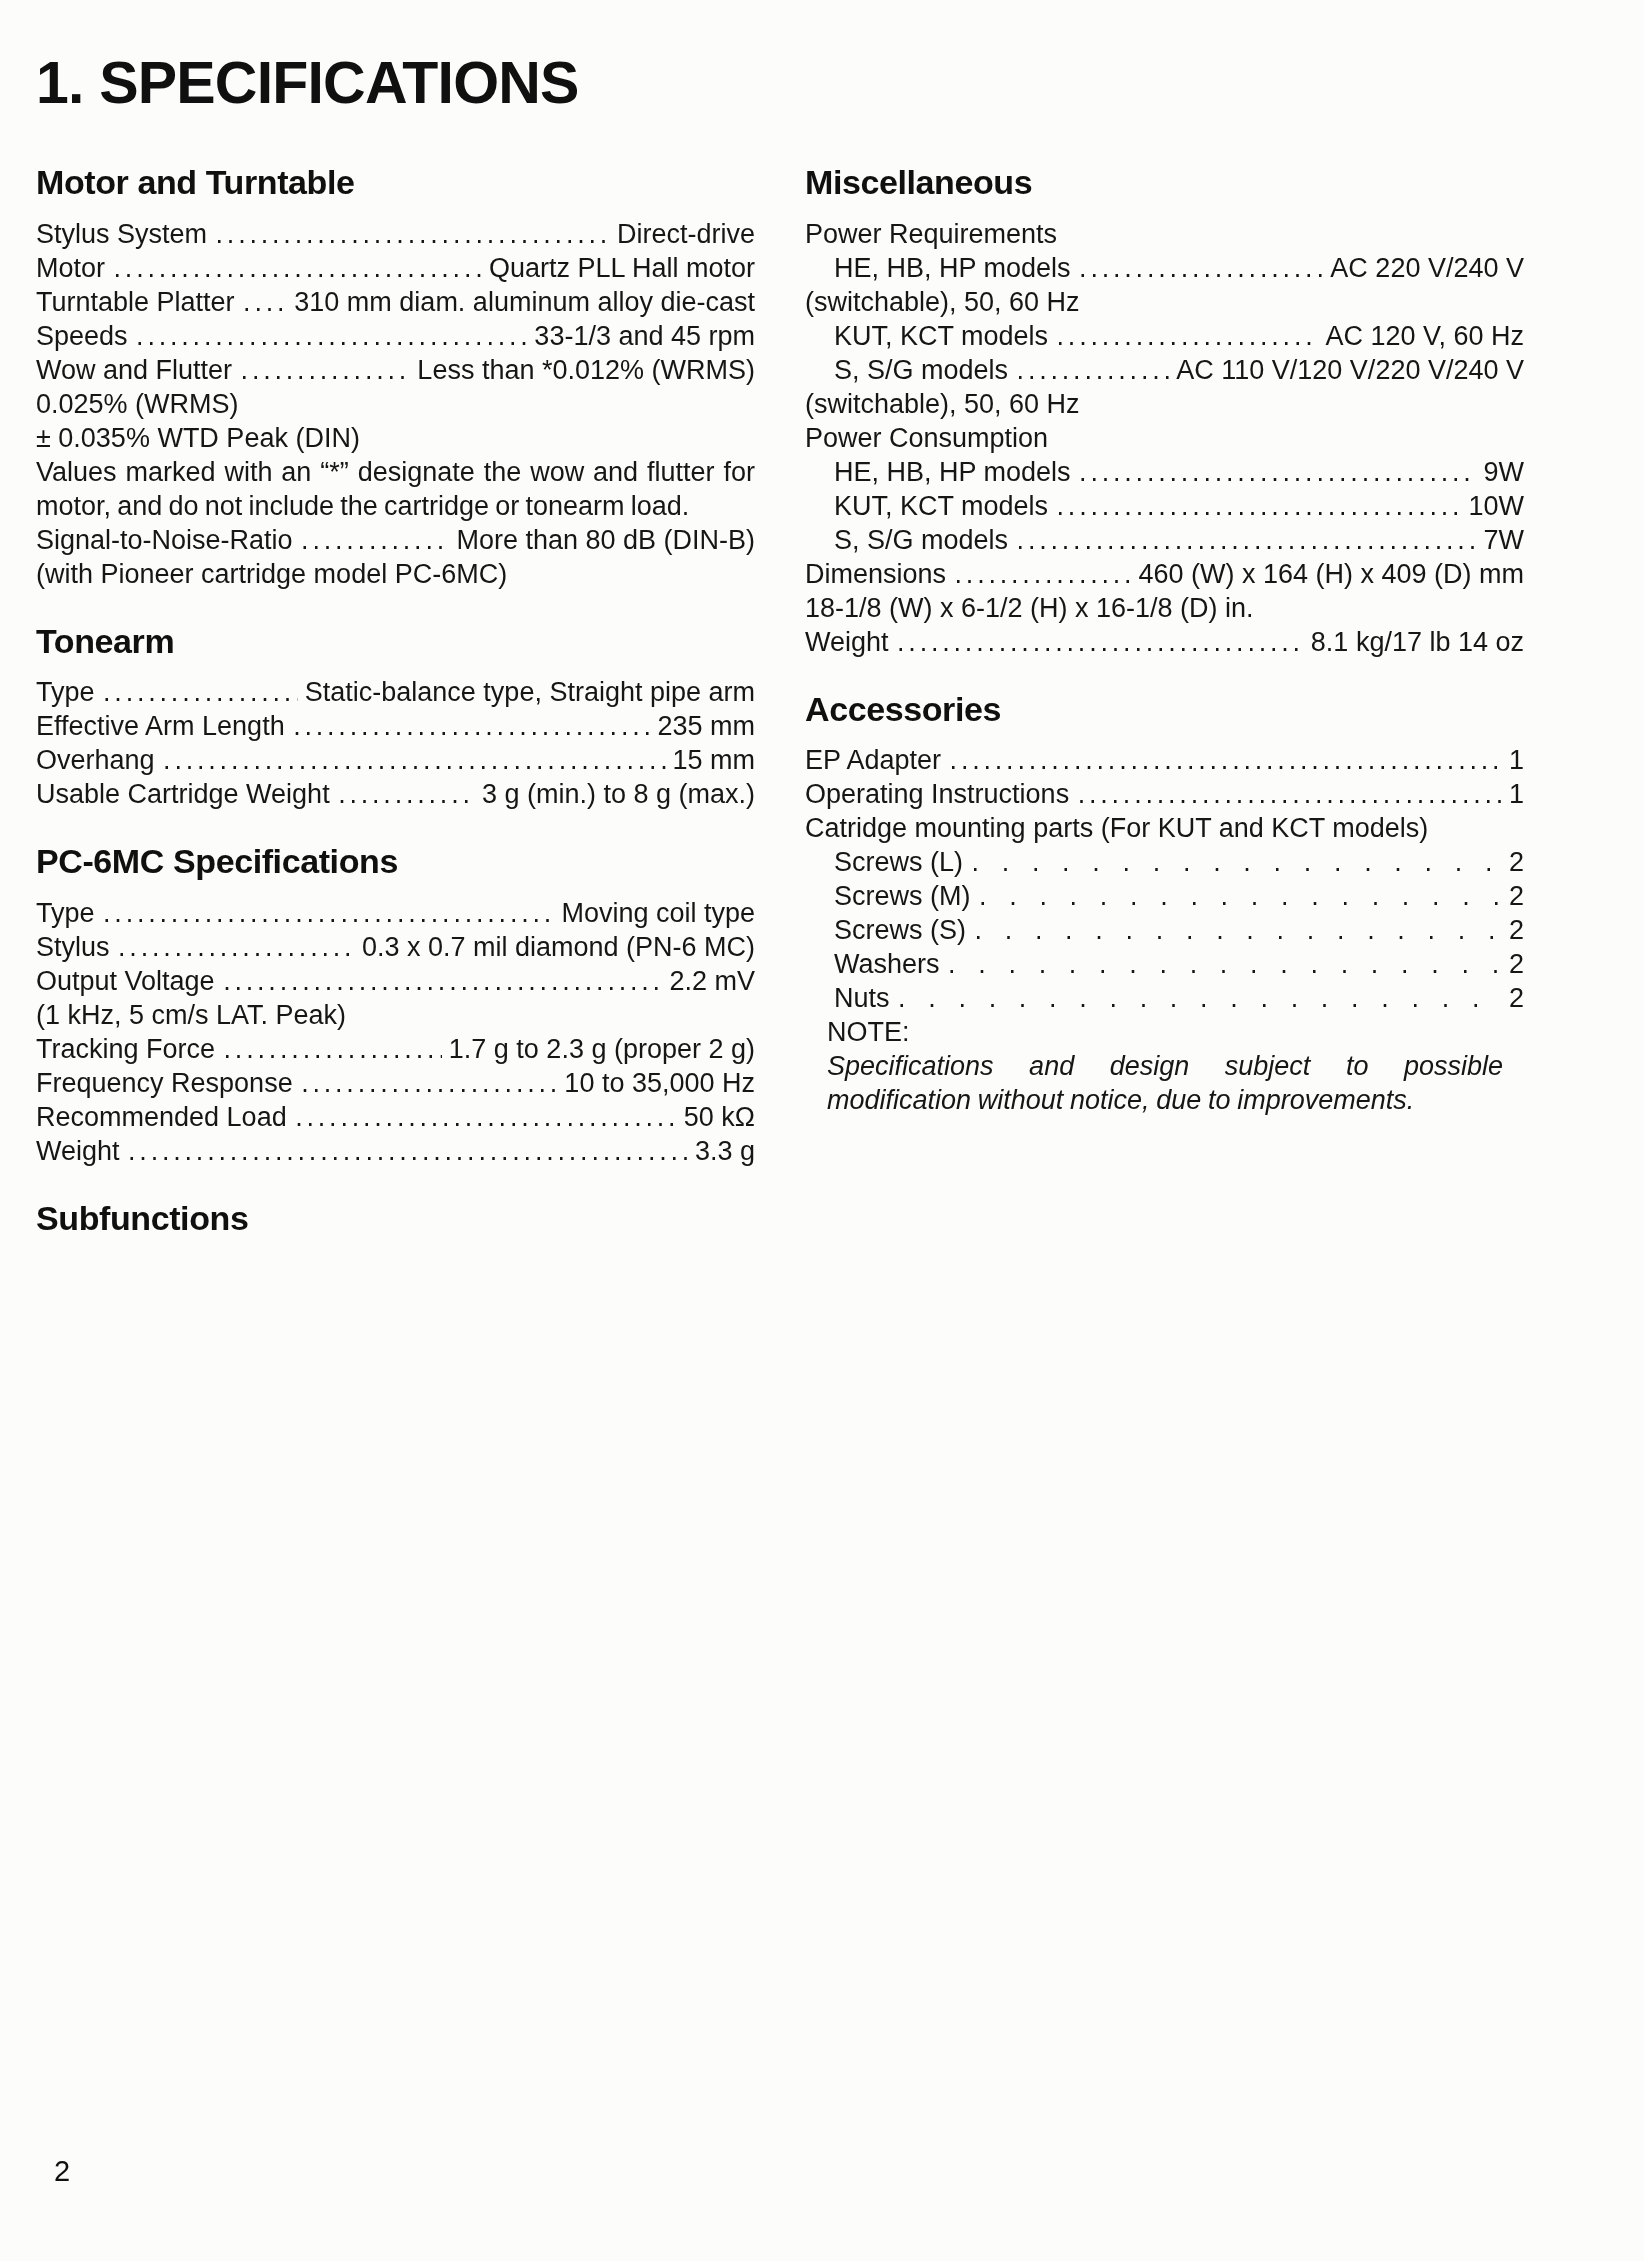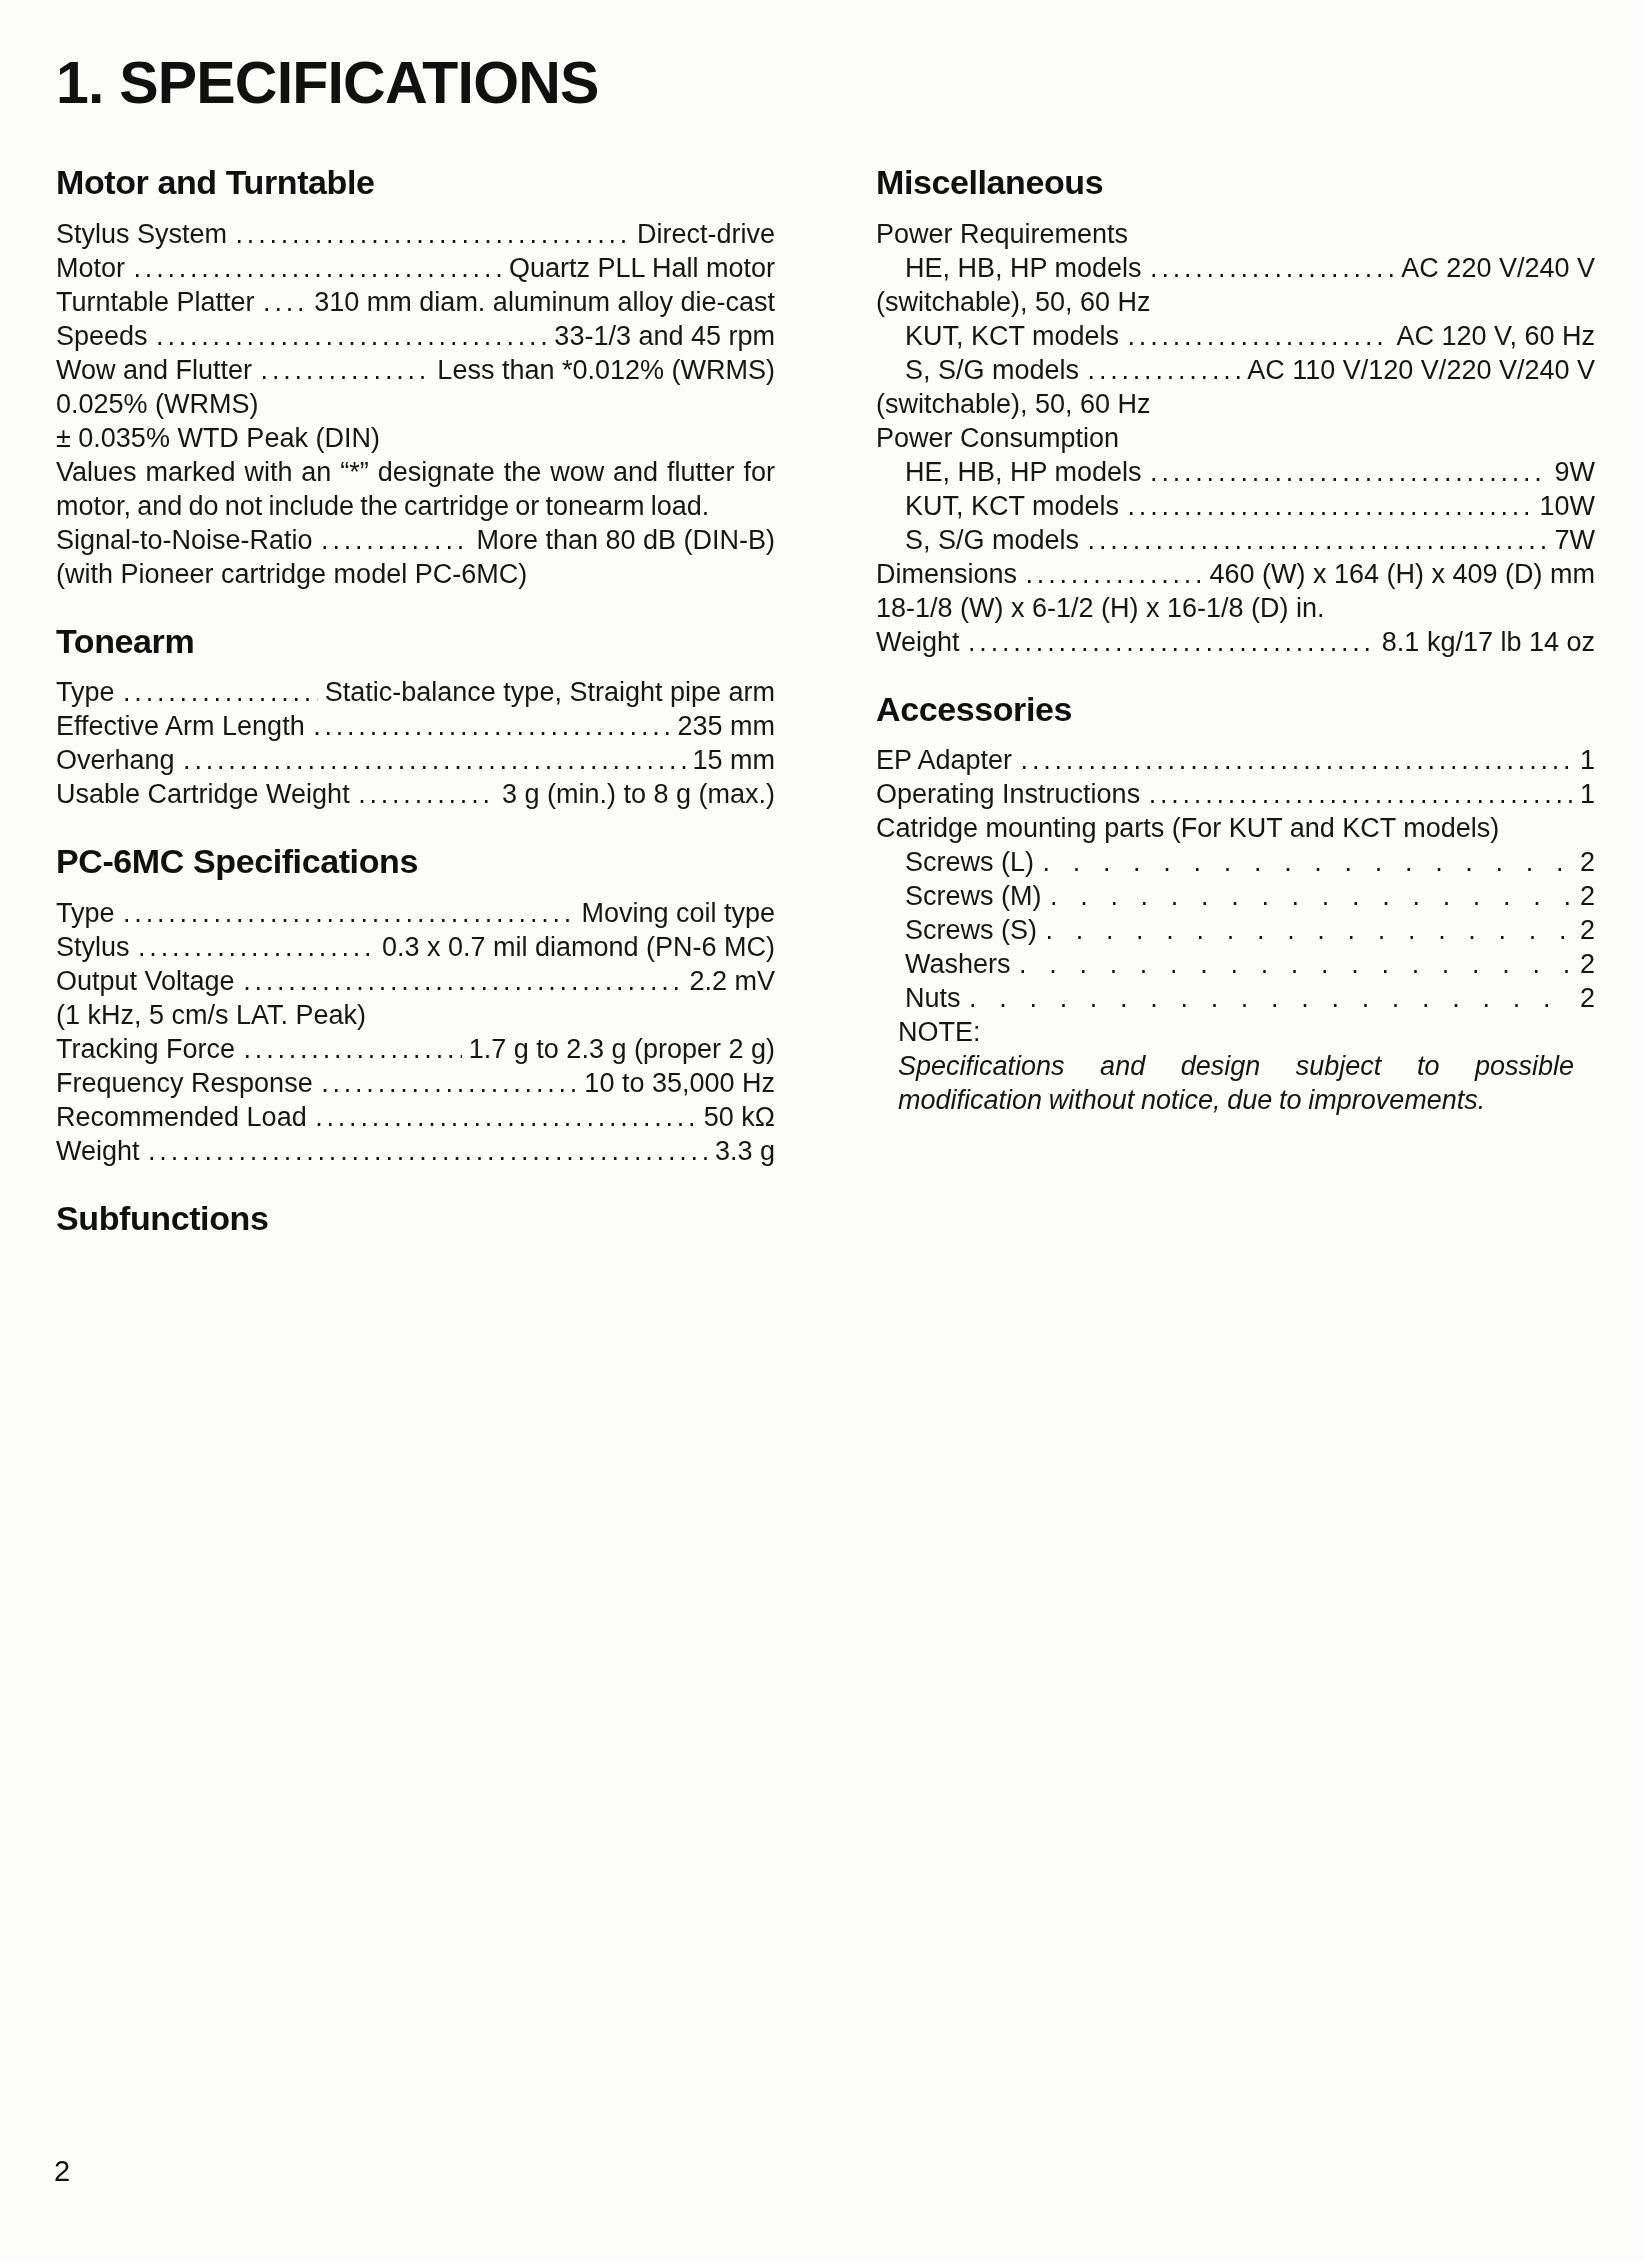--- a/index.html
+++ b/index.html
@@ -10,33 +10,33 @@
     margin: 0 auto;
     background: #fcfcfa;
     color: #161616;
     font-family: "Liberation Sans", "DejaVu Sans", sans-serif;
     font-size: 27px;
     line-height: 34px;
     overflow: hidden;
   }
   .content {
     position: absolute;
-    left: 56px;
+    left: 36px;
     top: 49px;
     width: 1540px;
   }
   h1.doc-title {
     margin: 0 0 44px 0;
     font-size: 59px;
     line-height: 68px;
     font-weight: bold;
     letter-spacing: -0.8px;
     color: #101010;
   }
-  .cols { display: flex; gap: 101px; align-items: flex-start; }
+  .cols { display: flex; gap: 50px; align-items: flex-start; }
   .col { width: 719px; flex: 0 0 719px; }
   section { margin: 0; }
   h2.heading {
     font-size: 34px;
     line-height: 42px;
     font-weight: bold;
     letter-spacing: -0.4px;
     margin: 29px 0 13.5px 0;
     color: #101010;
   }

